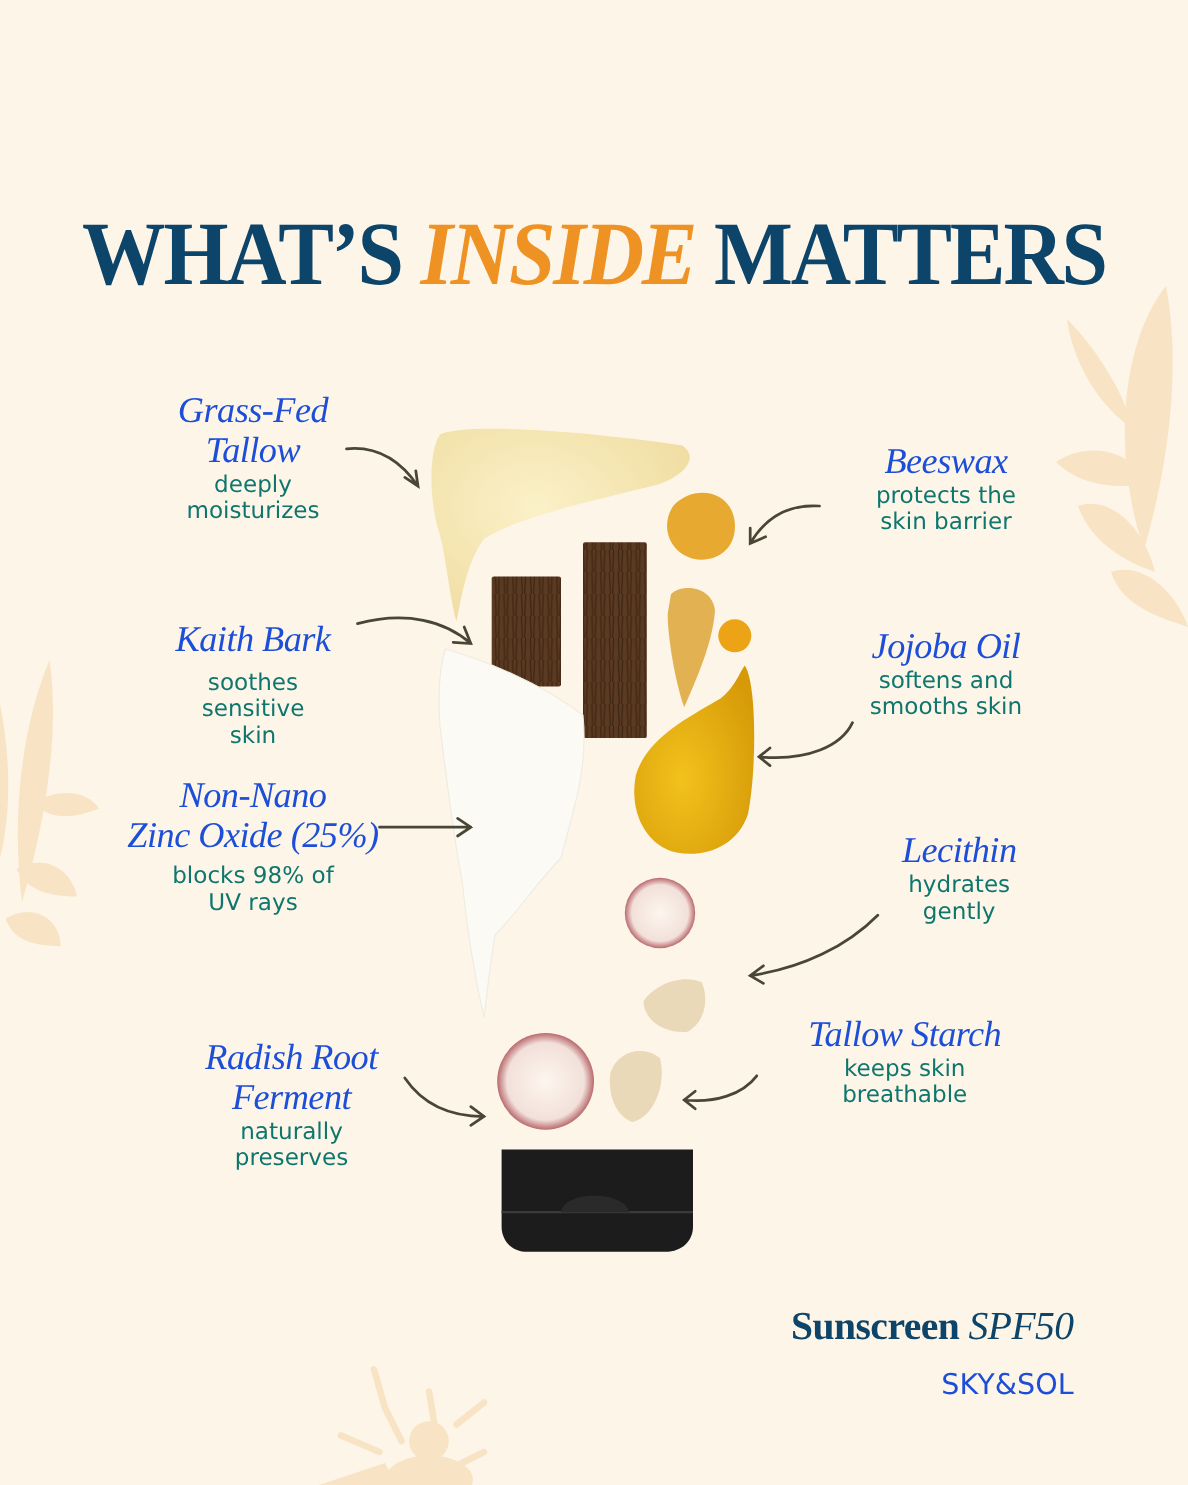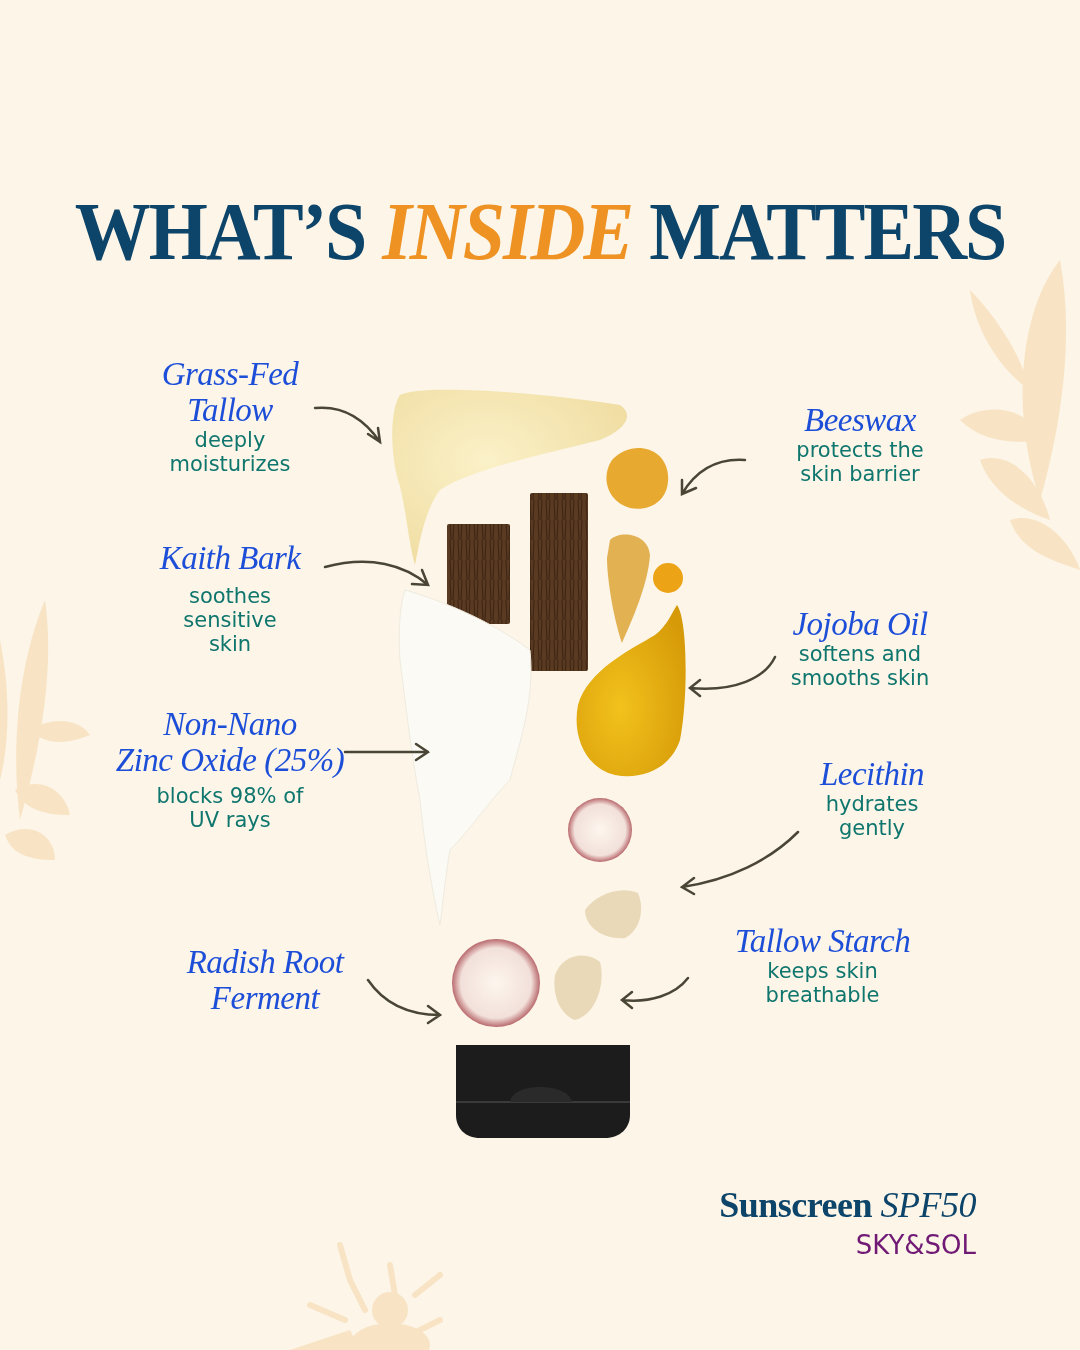--- a/index.html
+++ b/index.html
@@ -35,22 +35,22 @@
     white-space: pre-line;
   }
   .arrows, .product { position: absolute; left: 0; top: 0; }
   .footer { position: absolute; right: 104px; top: 1184px; text-align: right; }
   .footer .product-name {
     font-family: Liberation Serif, serif;
     font-weight: bold; color: #0d4469; font-size: 36px; letter-spacing: -0.5px;
   }
   .footer .product-name .spf { font-style: italic; font-weight: normal; }
   .footer .brand {
-    font-family: "DejaVu Sans", sans-serif; color: #701a75; font-size: 26px;
-    letter-spacing: 0px; margin-top: 4px;
+    font-family: "DejaVu Sans", sans-serif; color: #1d4ed8; font-size: 26px;
+    letter-spacing: 0px; margin-top: 18px;
   }
 </style>
 </head>
 <body>
 
 <svg class="bg-deco" style="left:950px;top:250px" width="130" height="360" viewBox="0 0 130 360">
   <g fill="#f8e4c4">
     <path d="M110 10 C 70 60, 60 160, 90 250 C 110 180, 125 90, 110 10 Z"></path>
     <path d="M20 40 C 40 60, 70 100, 80 140 C 50 120, 25 80, 20 40 Z"></path>
     <path d="M10 170 C 40 150, 80 160, 95 190 C 60 195, 30 190, 10 170 Z"></path>
@@ -151,44 +151,46 @@
     <path d="M688 978 C 675 995, 650 1003, 622 1000 M632 992 L 622 1000 L 632 1008"></path>
   </g>
 </svg>
 
 <div class="label" style="left:130px;top:356px;width:200px;">
   <div class="name"><span>Grass-Fed</span><br><span>Tallow</span></div>
   <div class="desc">deeply
 moisturizes</div>
 </div>
 
-<div class="label" style="left:120px;top:540px;width:220px;">
+<div class="label" style="left:120px;top:564px;width:220px;">
   <div class="name">Kaith Bark</div>
   <div class="desc" style="margin-top:8px">soothes
 sensitive
 skin</div>
 </div>
 
 <div class="label" style="left:95px;top:706px;width:270px;">
   <div class="name"><span>Non-Nano</span><br><span>Zinc Oxide (25%)</span></div>
   <div class="desc" style="margin-top:6px">blocks 98% of
 UV rays</div>
 </div>
 
 <div class="label" style="left:165px;top:944px;width:200px;">
   <div class="name"><span>Radish Root</span><br><span>Ferment</span></div>
+  <div class="desc">naturally
+preserves</div>
 </div>
 
 <div class="label" style="left:760px;top:402px;width:200px;">
   <div class="name">Beeswax</div>
   <div class="desc">protects the
 skin barrier</div>
 </div>
 
-<div class="label" style="left:760px;top:570px;width:200px;margin-top:36px;">
+<div class="label" style="left:760px;top:570px;width:200px;">
   <div class="name">Jojoba Oil</div>
   <div class="desc">softens and
 smooths skin</div>
 </div>
 
 <div class="label" style="left:772px;top:756px;width:200px;">
   <div class="name">Lecithin</div>
   <div class="desc">hydrates
 gently</div>
 </div>

